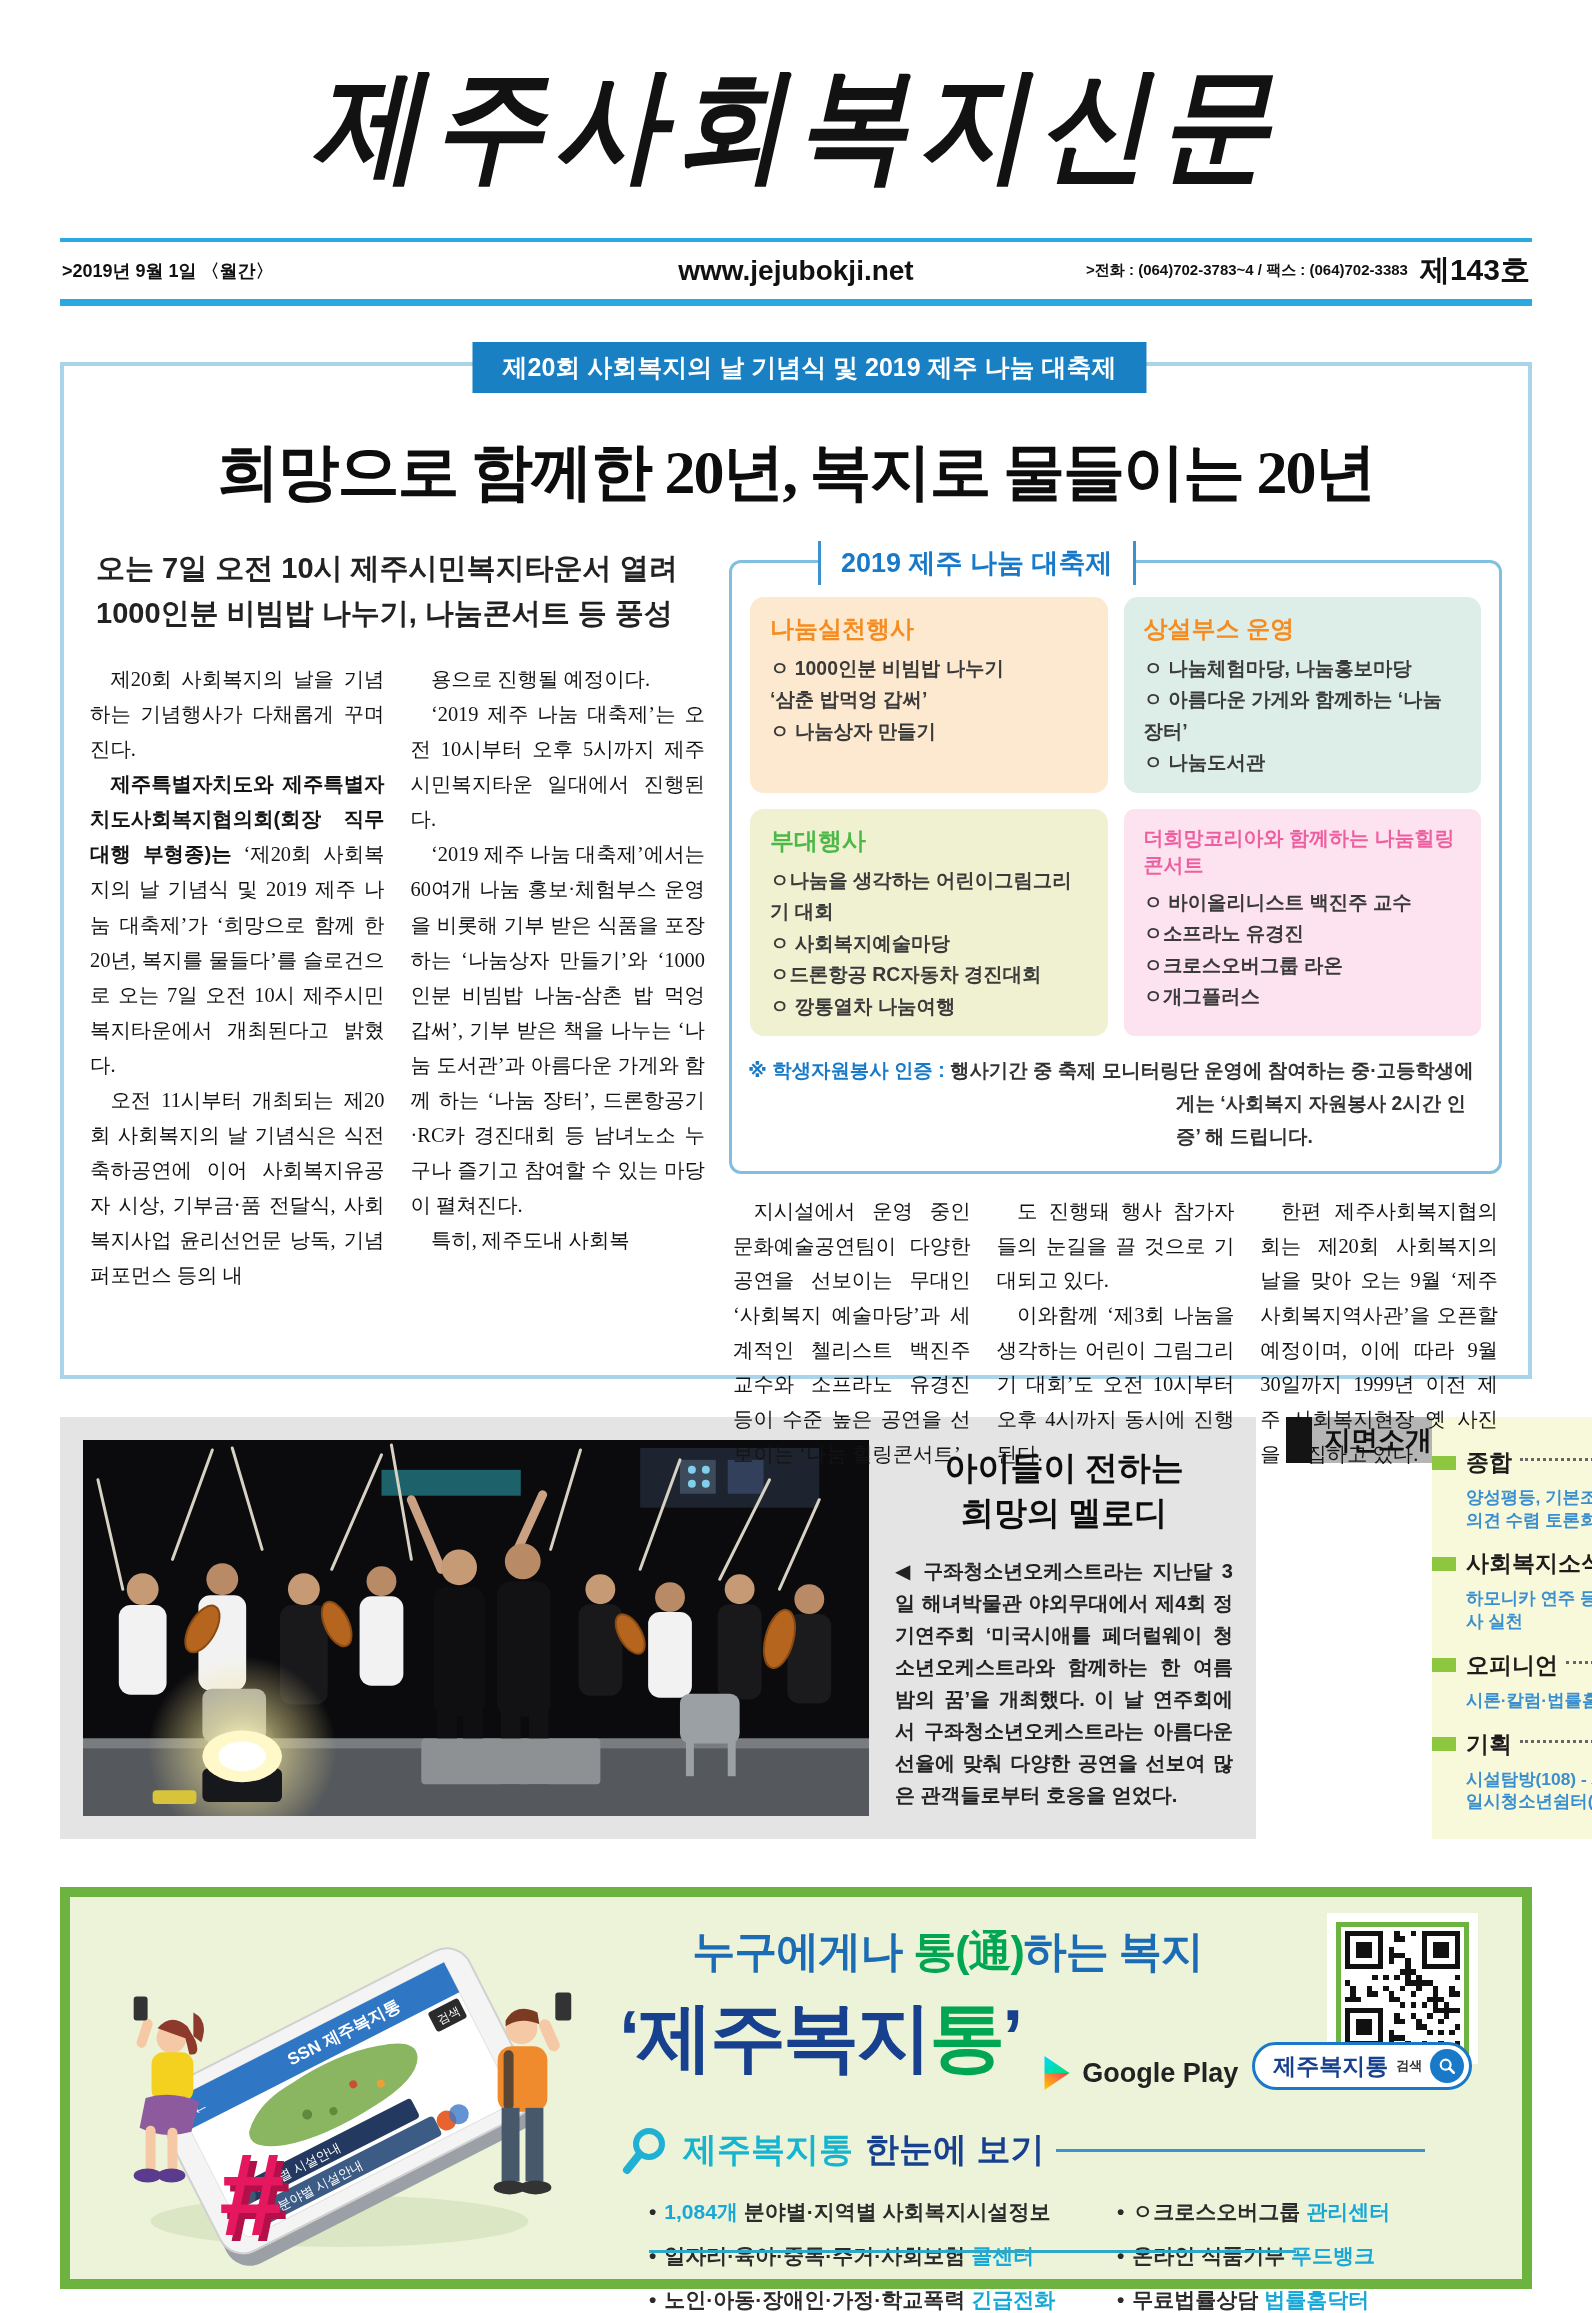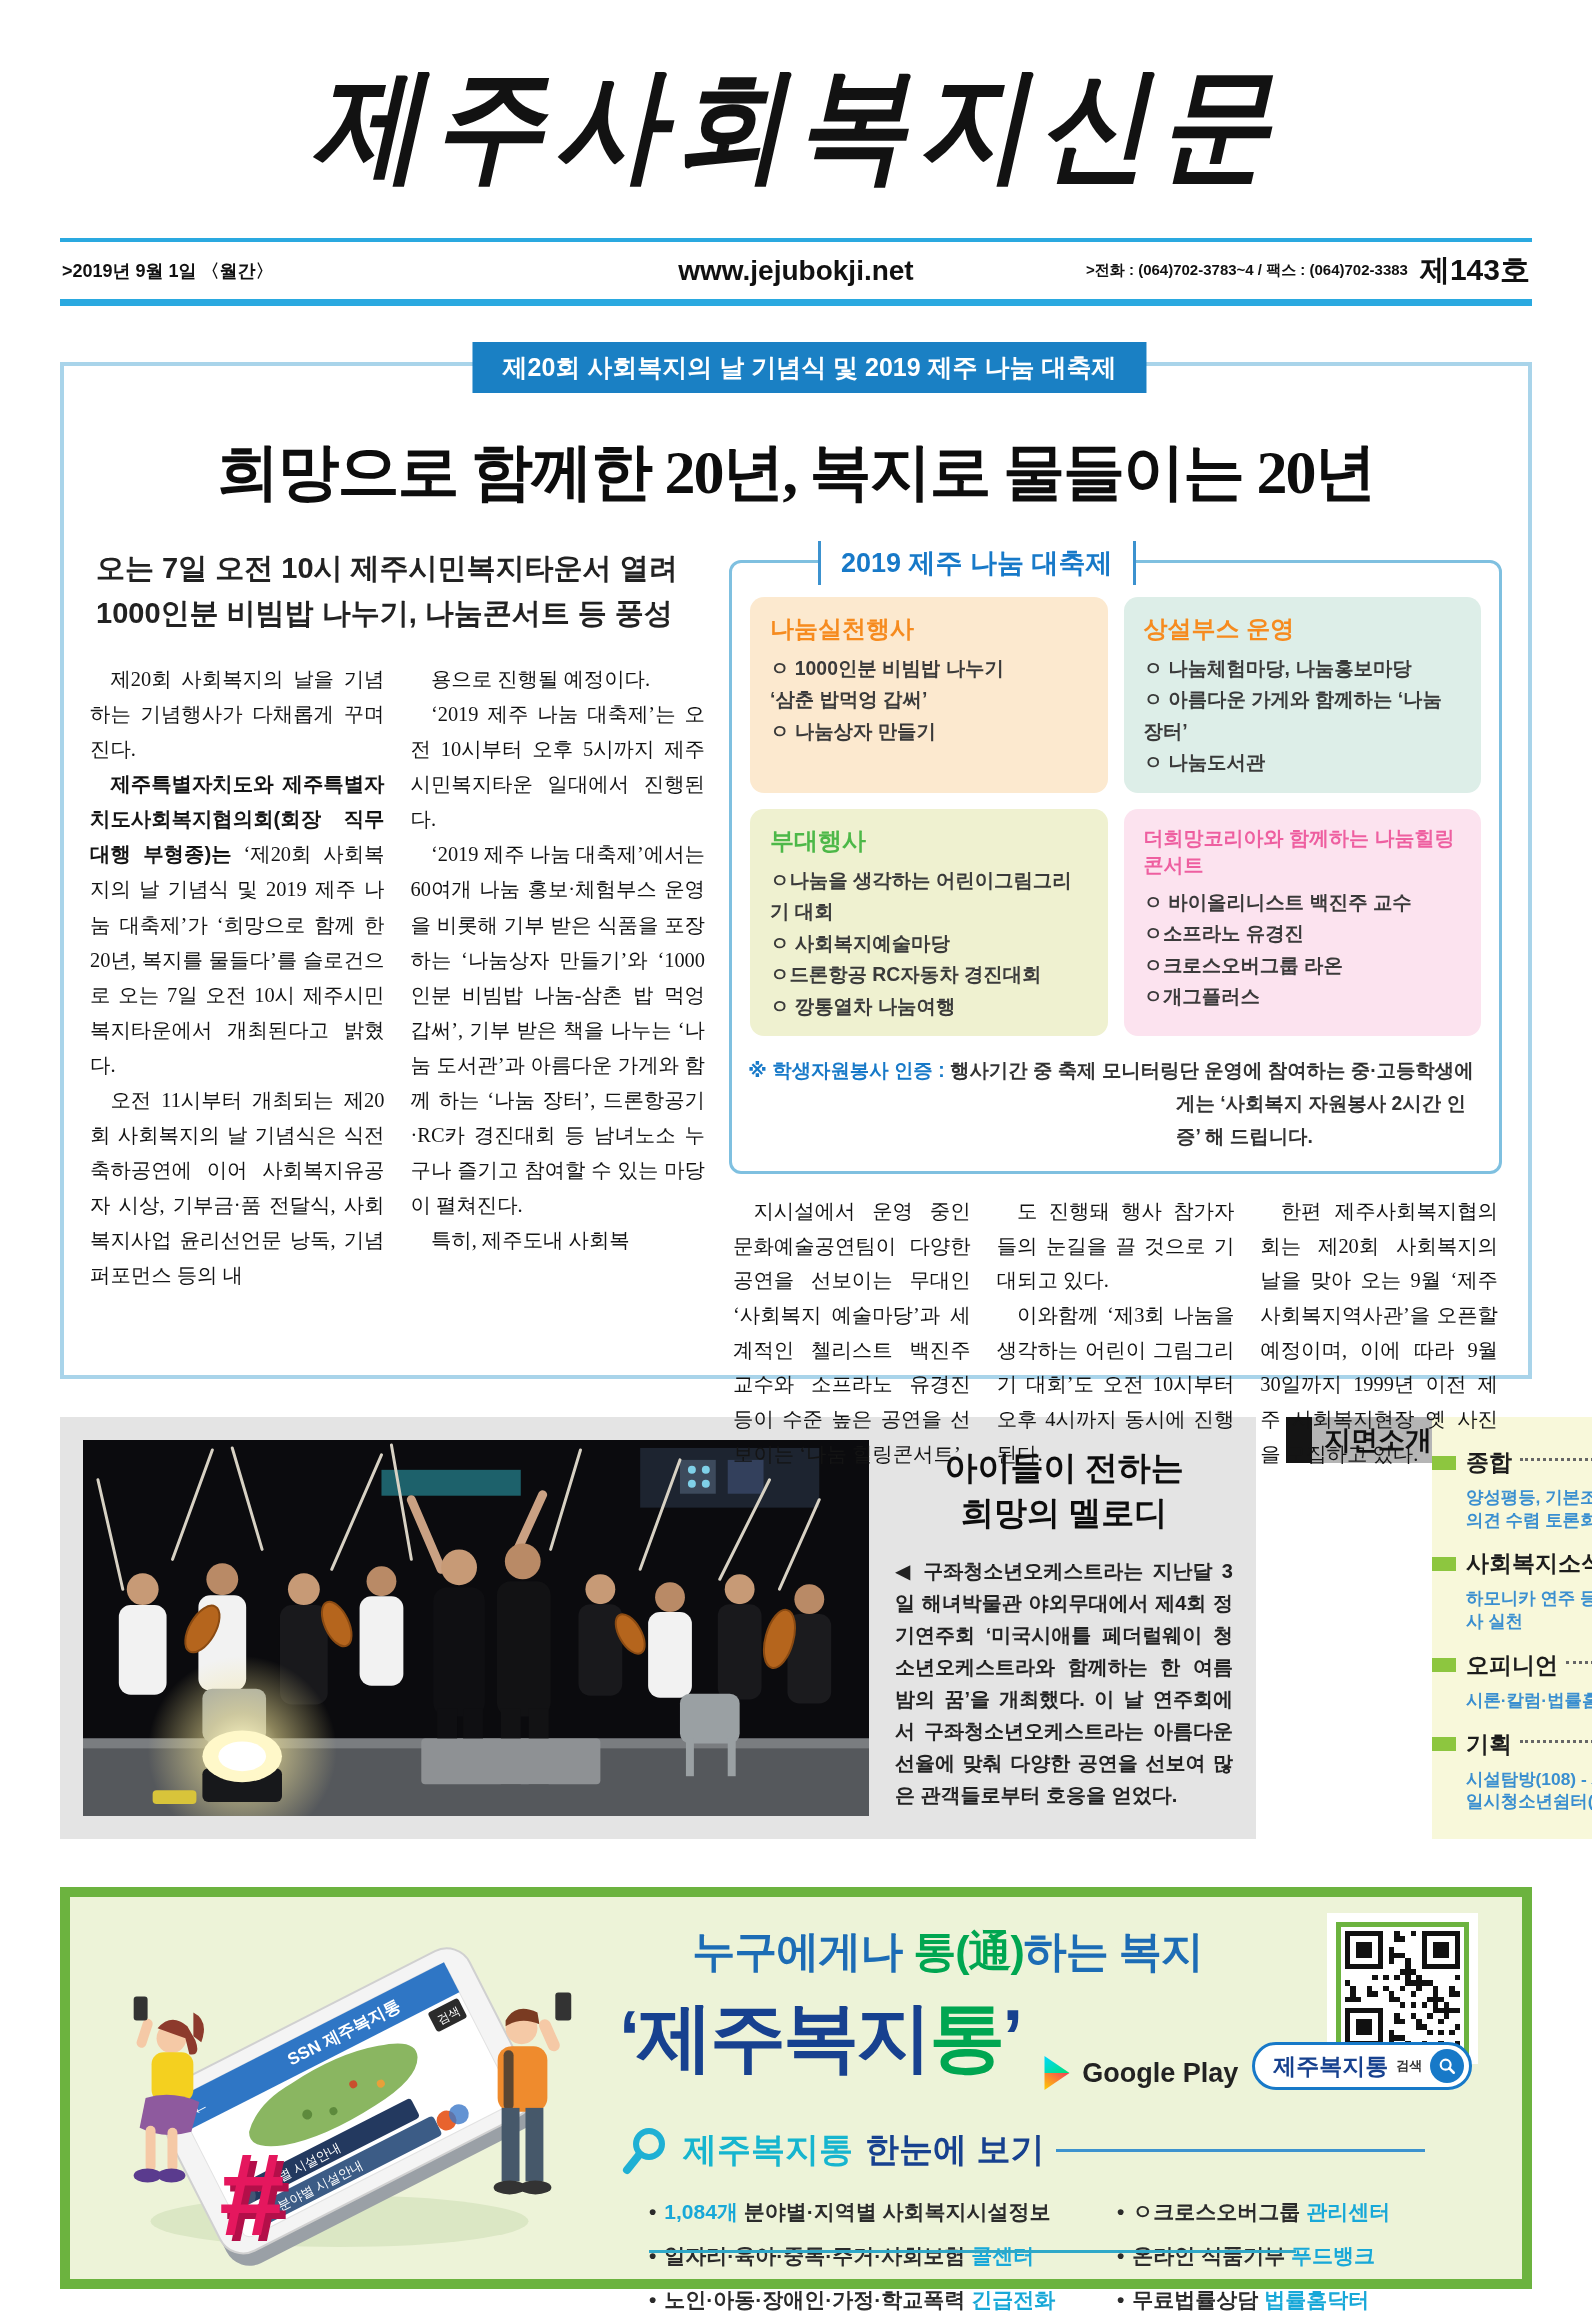--- a/index.html
+++ b/index.html
@@ -50,21 +50,21 @@
   .festival-title { position:absolute; top:-22px; left:86px; background:#fff;
     border-left:3px solid #3c92cf; border-right:3px solid #3c92cf;
     padding:4px 20px; color:#1779c8; font-size:27px; font-weight:800; white-space:nowrap; }
   .fgrid { display:grid; grid-template-columns:1fr 1fr; gap:16px; padding:34px 18px 10px; }
   .fbox { border-radius:14px; padding:16px 20px 14px; }
   .fbox-title { font-size:24px; font-weight:800; margin-bottom:8px; }
   .fbox-items div { font-size:19.4px; font-weight:700; color:#3a3a3a; line-height:1.62; }
   .fbox1 { background:#fce9cf; } .fbox1 .fbox-title { color:#f68b1f; }
   .fbox2 { background:#ddeee8; } .fbox2 .fbox-title { color:#f68b1f; }
   .fbox3 { background:#eff1d0; } .fbox3 .fbox-title { color:#4db848;font-family:Liberation Serif, serif; }
-  .fbox4 { background:#fce3ef; } .fbox4 .fbox-title { color:#ee5fa0; font-size:20px; }
+  .fbox4 { background:#fce3ef;border-radius:11px; } .fbox4 .fbox-title { color:#ee5fa0; font-size:20px; }
   .fnote { padding:8px 16px 18px 444px; text-indent:-428px; font-size:19.4px; font-weight:700; color:#333; line-height:1.7; }
   .fnote-label { color:#1779c8; font-weight:800; }
 
   .cols3 { display:grid; grid-template-columns:repeat(3,1fr); gap:26px; padding:20px 4px 0;
     font-family:"Liberation Serif","DejaVu Serif",serif; font-size:20.4px; line-height:1.7;
     text-align:justify; color:#141414; }
   .cols3 p { text-indent:1em; }
 
   
   .photo-strip { margin:38px 60px 0; display:flex; gap:30px; height:422px; }

